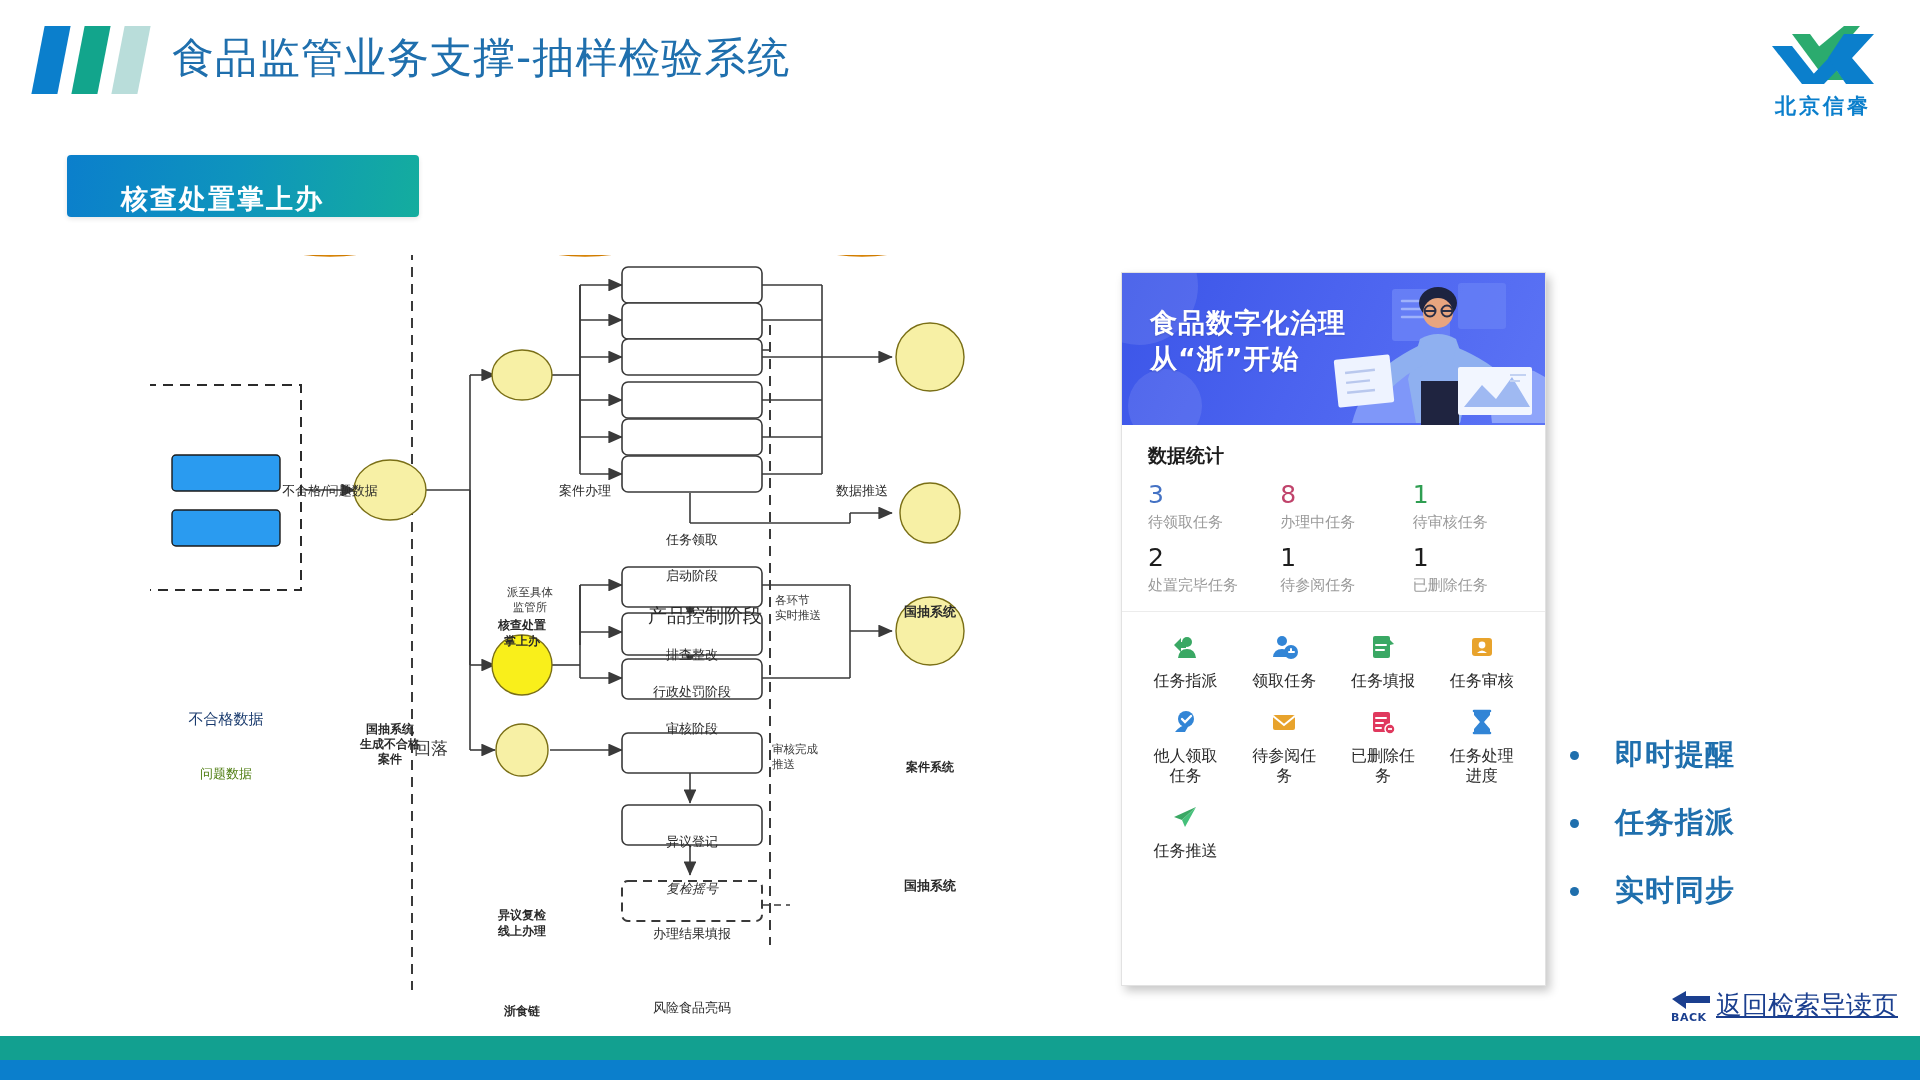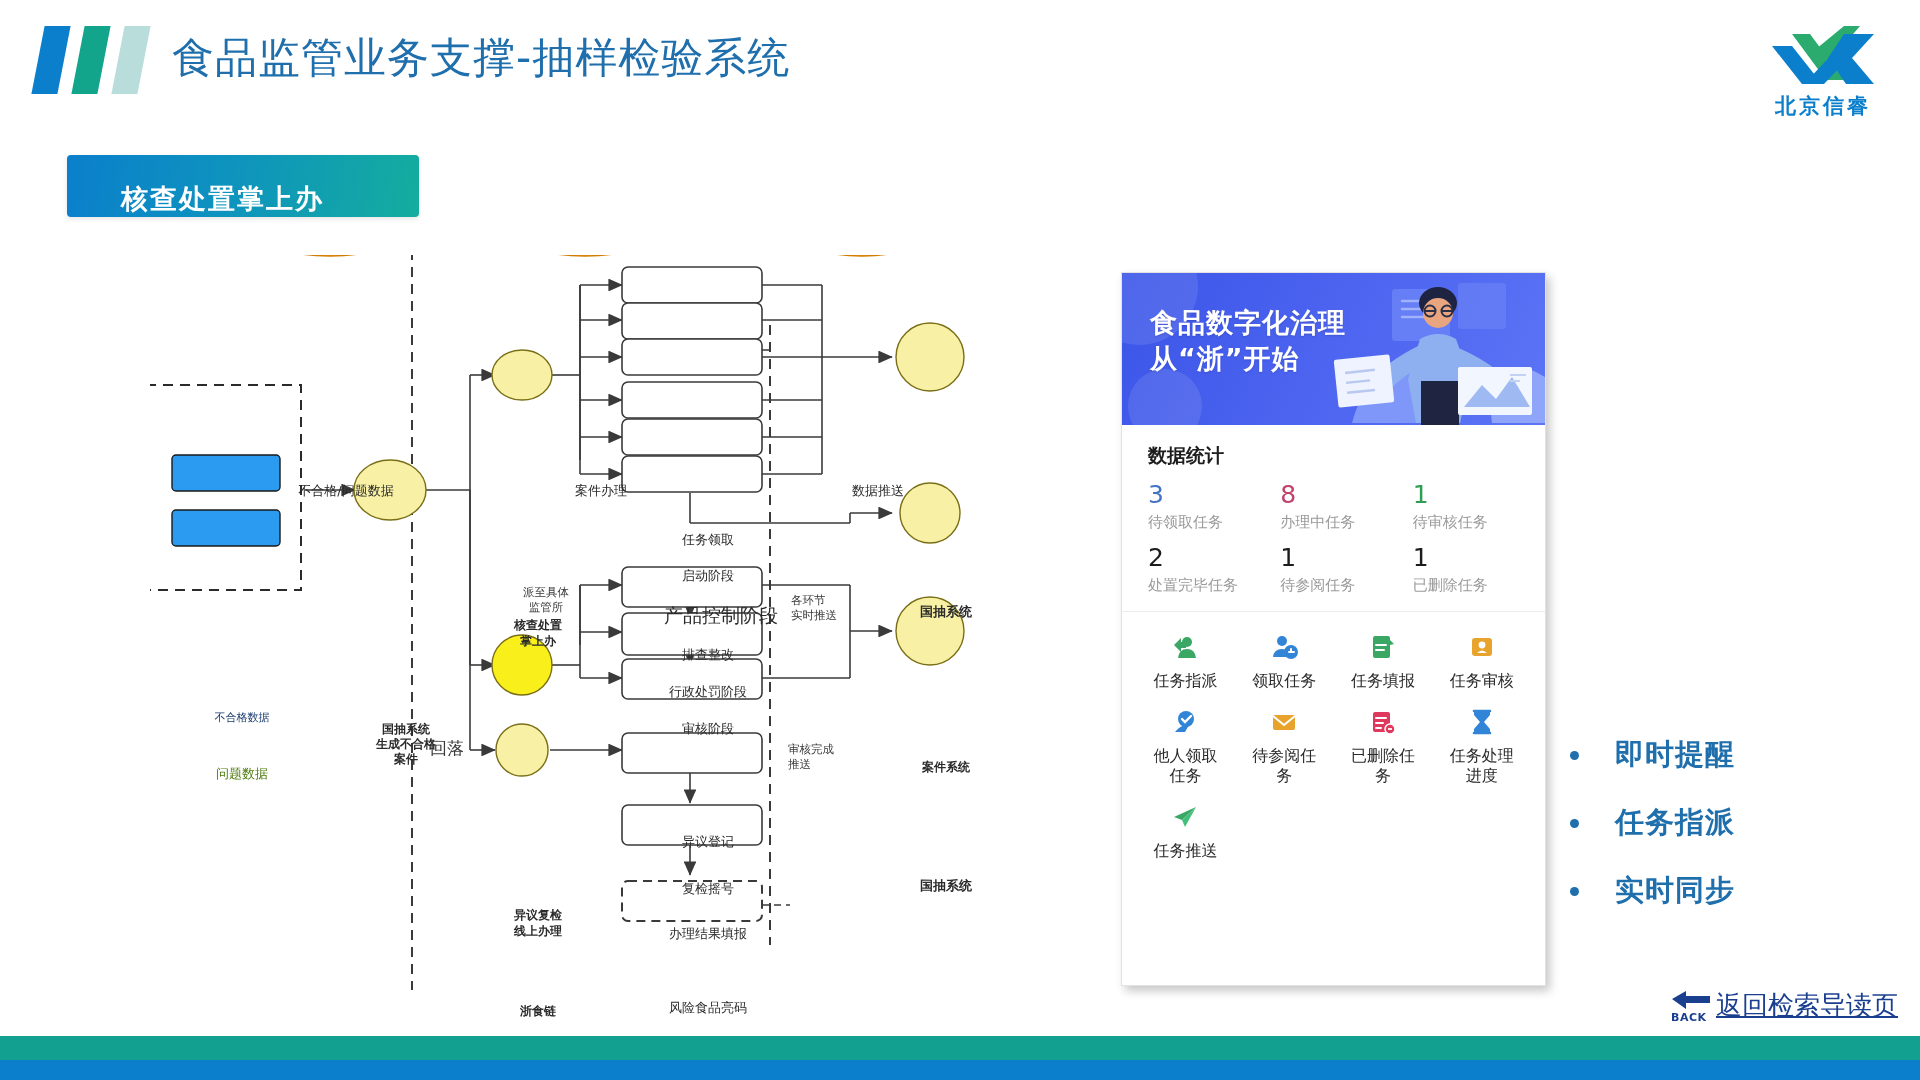--- a/index.html
+++ b/index.html
@@ -226,26 +226,26 @@
       <g fill="#ffffff" stroke="#3a3a3a" stroke-width="1.6">
         <rect x="472" y="312" width="140" height="40" rx="6"></rect>
         <rect x="472" y="358" width="140" height="42" rx="6"></rect>
         <rect x="472" y="404" width="140" height="40" rx="6"></rect>
         <rect x="472" y="478" width="140" height="40" rx="6"></rect>
         <rect x="472" y="550" width="140" height="40" rx="6"></rect>
       </g>
       <rect x="472" y="626" width="140" height="40" rx="6" fill="none" stroke="#3a3a3a" stroke-width="2" stroke-dasharray="9,6"></rect>
     </svg>
 
-    <div class="fl-txt" style="position:absolute;left:16px;top:0;width:1000px;height:740px;">
+    <div class="fl-txt" style="position:absolute;left:0;top:0;width:1000px;height:740px;">
       <div style="position:absolute;left:118px;top:227px;width:124px;text-align:center;font-size:13px;color:#2a2a2a;">不合格/问题数据</div>
       <div style="position:absolute;left:373px;top:227px;width:124px;text-align:center;font-size:13px;color:#2a2a2a;">案件办理</div>
       <div style="position:absolute;left:654px;top:227px;width:116px;text-align:center;font-size:13px;color:#2a2a2a;">数据推送</div>
 
-      <div style="position:absolute;left:22px;top:455px;width:108px;text-align:center;font-size:11px;color:#1a3b6e;">不合格数据</div>
+      <div style="position:absolute;left:22px;top:455px;width:108px;text-align:center;font-size:15px;color:#1a3b6e;">不合格数据</div>
       <div style="position:absolute;left:22px;top:510px;width:108px;text-align:center;font-size:13px;color:#4d7c0f;">问题数据</div>
 
       <div style="position:absolute;left:198px;top:467px;width:84px;text-align:center;font-size:12px;font-weight:bold;color:#2a2a2a;line-height:1.25;white-space:pre-line;">国抽系统
 生成不合格
 案件</div>
       <div style="position:absolute;left:332px;top:363px;width:80px;text-align:center;font-size:12px;font-weight:bold;color:#2a2a2a;line-height:1.3;white-space:pre-line;">核查处置
 掌上办</div>
       <div style="position:absolute;left:332px;top:653px;width:80px;text-align:center;font-size:12px;font-weight:bold;color:#2a2a2a;line-height:1.3;white-space:pre-line;">异议复检
 线上办理</div>
       <div style="position:absolute;left:338px;top:748px;width:68px;text-align:center;font-size:12px;font-weight:bold;color:#2a2a2a;">浙食链</div>
@@ -254,21 +254,21 @@
       <div style="position:absolute;left:738px;top:622px;width:84px;text-align:center;font-size:13px;font-weight:bold;color:#2a2a2a;">国抽系统</div>
 
       <div style="position:absolute;left:472px;top:276px;width:140px;text-align:center;font-size:13px;color:#2a2a2a;">任务领取</div>
       <div style="position:absolute;left:472px;top:312px;width:140px;text-align:center;font-size:13px;color:#2a2a2a;">启动阶段</div>
       <div style="position:absolute;left:472px;top:348px;width:140px;text-align:right;font-size:19px;color:#2a2a2a;">产品控制阶段</div>
       <div style="position:absolute;left:472px;top:391px;width:140px;text-align:center;font-size:13px;color:#2a2a2a;">排查整改</div>
       <div style="position:absolute;left:472px;top:428px;width:140px;text-align:center;font-size:13px;color:#2a2a2a;">行政处罚阶段</div>
       <div style="position:absolute;left:472px;top:465px;width:140px;text-align:center;font-size:13px;color:#2a2a2a;">审核阶段</div>
 
       <div style="position:absolute;left:472px;top:578px;width:140px;text-align:center;font-size:13px;color:#2a2a2a;">异议登记</div>
-      <div style="position:absolute;left:472px;top:625px;width:140px;text-align:center;font-size:13px;color:#2a2a2a;">复检摇号</div>
+      <div style="position:absolute;left:472px;top:625px;width:140px;text-align:center;font-size:13px;color:#2a2a2a;font-style:italic;">复检摇号</div>
       <div style="position:absolute;left:472px;top:670px;width:140px;text-align:center;font-size:13px;color:#2a2a2a;">办理结果填报</div>
       <div style="position:absolute;left:472px;top:744px;width:140px;text-align:center;font-size:13px;color:#2a2a2a;">风险食品亮码</div>
       <div style="position:absolute;left:472px;top:816px;width:140px;text-align:center;font-size:13px;color:#2a2a2a;">锁定熔断</div>
 
       <div style="position:absolute;left:340px;top:330px;width:80px;text-align:center;font-size:11.5px;color:#3a3a3a;line-height:1.3;white-space:pre-line;">派至具体
 监管所</div>
       <div style="position:absolute;left:625px;top:338px;width:76px;text-align:left;font-size:11.5px;color:#3a3a3a;line-height:1.3;white-space:pre-line;">各环节
 实时推送</div>
       <div style="position:absolute;left:622px;top:487px;width:76px;text-align:left;font-size:11.5px;color:#3a3a3a;line-height:1.3;white-space:pre-line;">审核完成
 推送</div>

